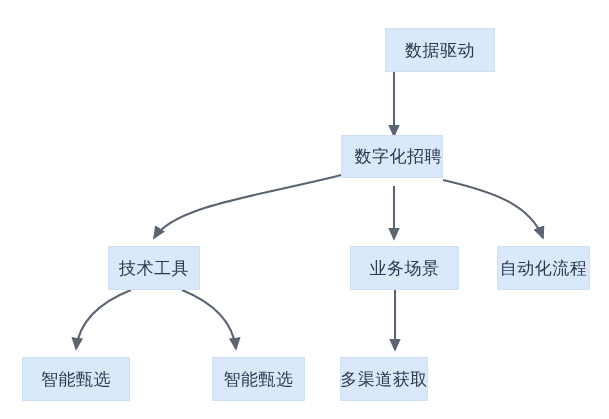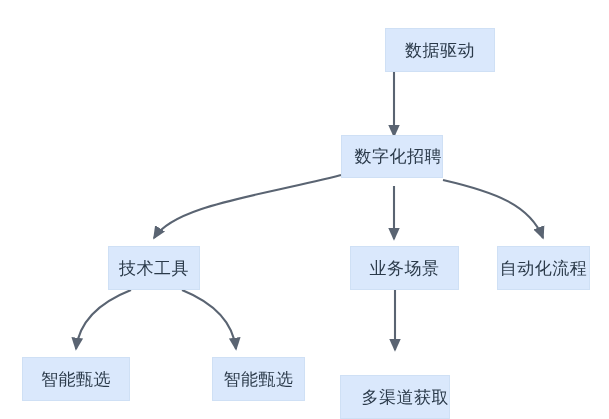--- a/index.html
+++ b/index.html
@@ -95,17 +95,17 @@
   </div>
 
   <div class="node" style="left:22px; top:357px; width:108px; height:44px;">
     <span class="node-label">智能甄选</span>
   </div>
 
   <div class="node" style="left:190px; top:357px; width:93px; height:44px;margin-left:22px;">
     <span class="node-label">智能甄选</span>
   </div>
 
-  <div class="node" style="left:340px; top:375px; width:110px; height:44px;justify-content:flex-end;">
+  <div class="node" style="left:340px; top:357px; width:88px; height:44px;">
     <span class="node-label">多渠道获取</span>
   </div>
 
 </div>
 
 </body></html>

